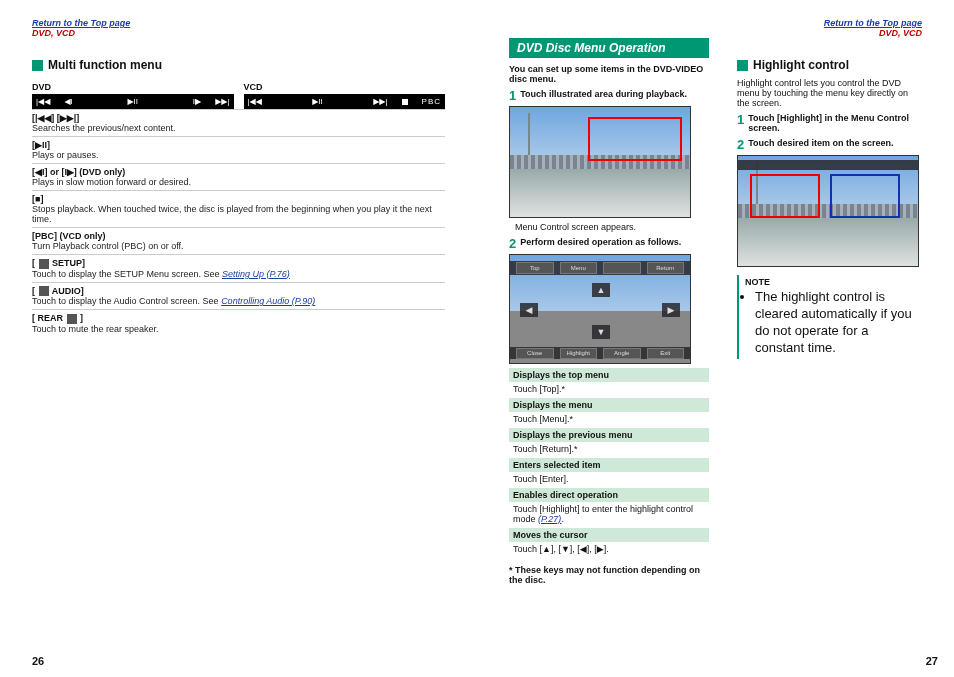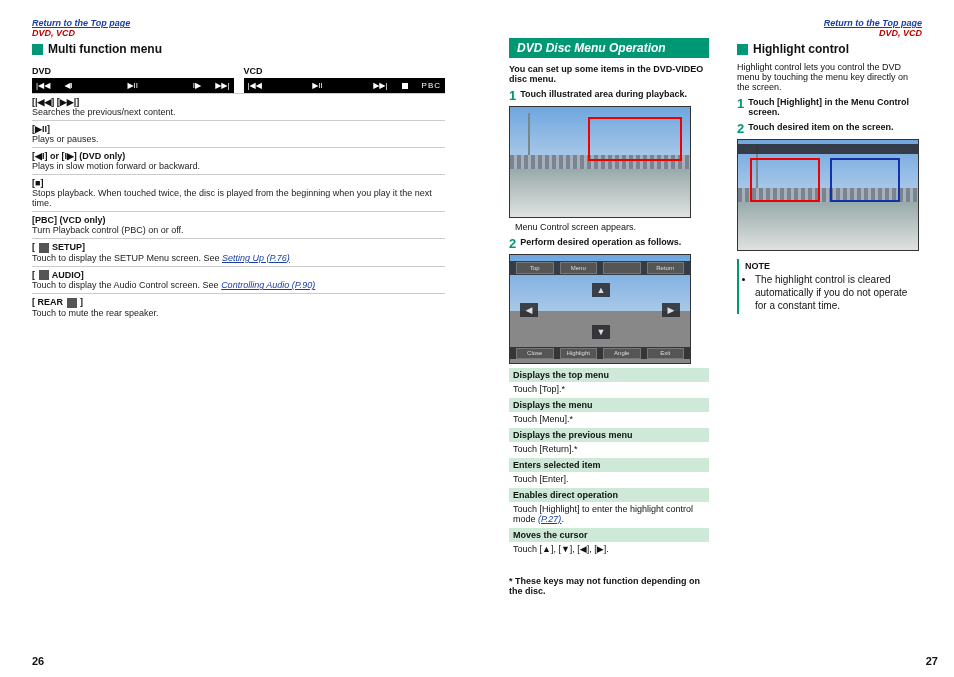--- a/index.html
+++ b/index.html
@@ -4,21 +4,21 @@
 <style>
   body{margin:0;font-family:Arial,Helvetica,sans-serif;font-size:9px;color:#111;background:#fff}
   .spread{display:flex;width:954px;height:677px;border-radius:25px;}
   .page{width:477px;height:677px;box-sizing:border-box;padding:18px 32px 14px 32px;position:relative}
   .pgnum{position:absolute;bottom:10px;font-weight:700;font-size:11px}
   .pgnum.left{left:32px}.pgnum.right{right:16px}
   .toplink{font-size:9px;font-weight:700;font-style:italic}
   .toplink .ret{color:#1a3fa5;text-decoration:underline}
   .toplink .sec{color:#b00}
   .top-right{text-align:right}
-  .h2{display:flex;align-items:center;font-weight:700;font-size:12px;margin:4px 0 6px}
+  .h2{display:flex;align-items:center;font-weight:700;font-size:12px;margin:20px 0 6px}
   .h2 .sq{width:11px;height:11px;background:#009774;margin-right:5px}
   .banner{background:#009774;color:#fff;font-weight:700;font-size:12px;padding:3px 8px;font-style:italic;margin-bottom:5px}
   .lbl{font-weight:700;font-size:9px;margin:4px 0 2px}
   .bar{background:#000;color:#fff;display:flex;align-items:center;height:15px;padding:0 4px;gap:14px;font-size:8px}
   .bar .gap{flex:1}
   .bar .sq2{width:6px;height:6px;background:#fff;display:inline-block}
   .bar .pbc{letter-spacing:1px}
   .intro{font-weight:700;margin:6px 0 4px}
   .item{border-top:1px solid #ccc;padding:3px 0}
   .item .k{font-weight:700}
@@ -31,22 +31,22 @@
   .img .city{position:absolute;left:0;right:0;top:44%;height:12%;background:repeating-linear-gradient(90deg,#7a8490 0 4px,#a6b0bb 4px 7px)}
   .img .road{position:absolute;left:0;right:0;top:56%;bottom:0;background:linear-gradient(#9aa,#dfe2e0)}
   .img .pole{position:absolute;left:18px;top:6px;width:2px;height:48%;background:#788}
   .img .hl{position:absolute;border:2px solid #e00}
   .caption{margin:2px 0 4px 6px}
   .tbl .hdr{background:#cfe9d8;font-weight:700;padding:2px 4px;margin-top:2px}
   .tbl .val{padding:2px 4px}
   .note-box{border-left:2px solid #009774;padding:2px 6px;margin-top:8px}
   .note-box .nt{font-weight:700;font-size:9px}
   .note-box ul{margin:2px 0 0 10px;padding:0}
-  .note-box li{font-size:10px;line-height:1.3}
-  .foot{font-weight:700;margin-top:20px}
+  .note-box li{font-size:13px;line-height:1.3}
+  .foot{font-weight:700;margin-top:9px}
   .icon-box{display:inline-block;width:10px;height:10px;background:#555;vertical-align:middle;margin:0 1px}
   .r27{display:flex;gap:28px}
   .r27 .cA{flex:0 0 200px}.r27 .cB{flex:1}
   .img2{width:180px;height:108px;border:1px solid #333;position:relative;overflow:hidden;margin:4px 0;background:#888}
   .img2 .sky{position:absolute;inset:0 0 48% 0;background:linear-gradient(#6fa6df,#a8c8e8)}
   .img2 .bbar{position:absolute;left:0;right:0;top:6px;height:14px;background:rgba(40,40,45,.85);display:flex;gap:6px;padding:0 6px;align-items:center}
   .img2 .bbar span{flex:1;height:10px;background:#555;border:1px solid #777;font-size:6px;color:#ddd;text-align:center;line-height:10px}
   .img2 .fbar{position:absolute;left:0;right:0;bottom:4px;height:12px;background:rgba(40,40,45,.85);display:flex;gap:6px;padding:0 6px;align-items:center}
   .img2 .fbar span{flex:1;height:9px;background:#555;border:1px solid #777;font-size:6px;color:#ddd;text-align:center;line-height:9px}
   .img2 .ar{position:absolute;width:18px;height:14px;background:rgba(40,40,45,.85);color:#ddd;text-align:center;font-size:9px;line-height:14px}
@@ -98,21 +98,21 @@
     <div class="item">
         <div class="k">[|◀◀] [▶▶|]</div>
         <div class="d">Searches the previous/next content.</div>
       </div>
     <div class="item">
         <div class="k">[▶II]</div>
         <div class="d">Plays or pauses.</div>
       </div>
     <div class="item">
         <div class="k">[◀I] or [I▶] (DVD only)</div>
-        <div class="d">Plays in slow motion forward or backward.</div>
+        <div class="d">Plays in slow motion forward or desired.</div>
       </div>
     <div class="item">
         <div class="k">[■]</div>
         <div class="d">Stops playback. When touched twice, the disc is played from the beginning when you play it the next time.</div>
       </div>
     <div class="item">
         <div class="k">[PBC] (VCD only)</div>
         <div class="d">Turn Playback control (PBC) on or off.</div>
       </div>
     <div class="item">

